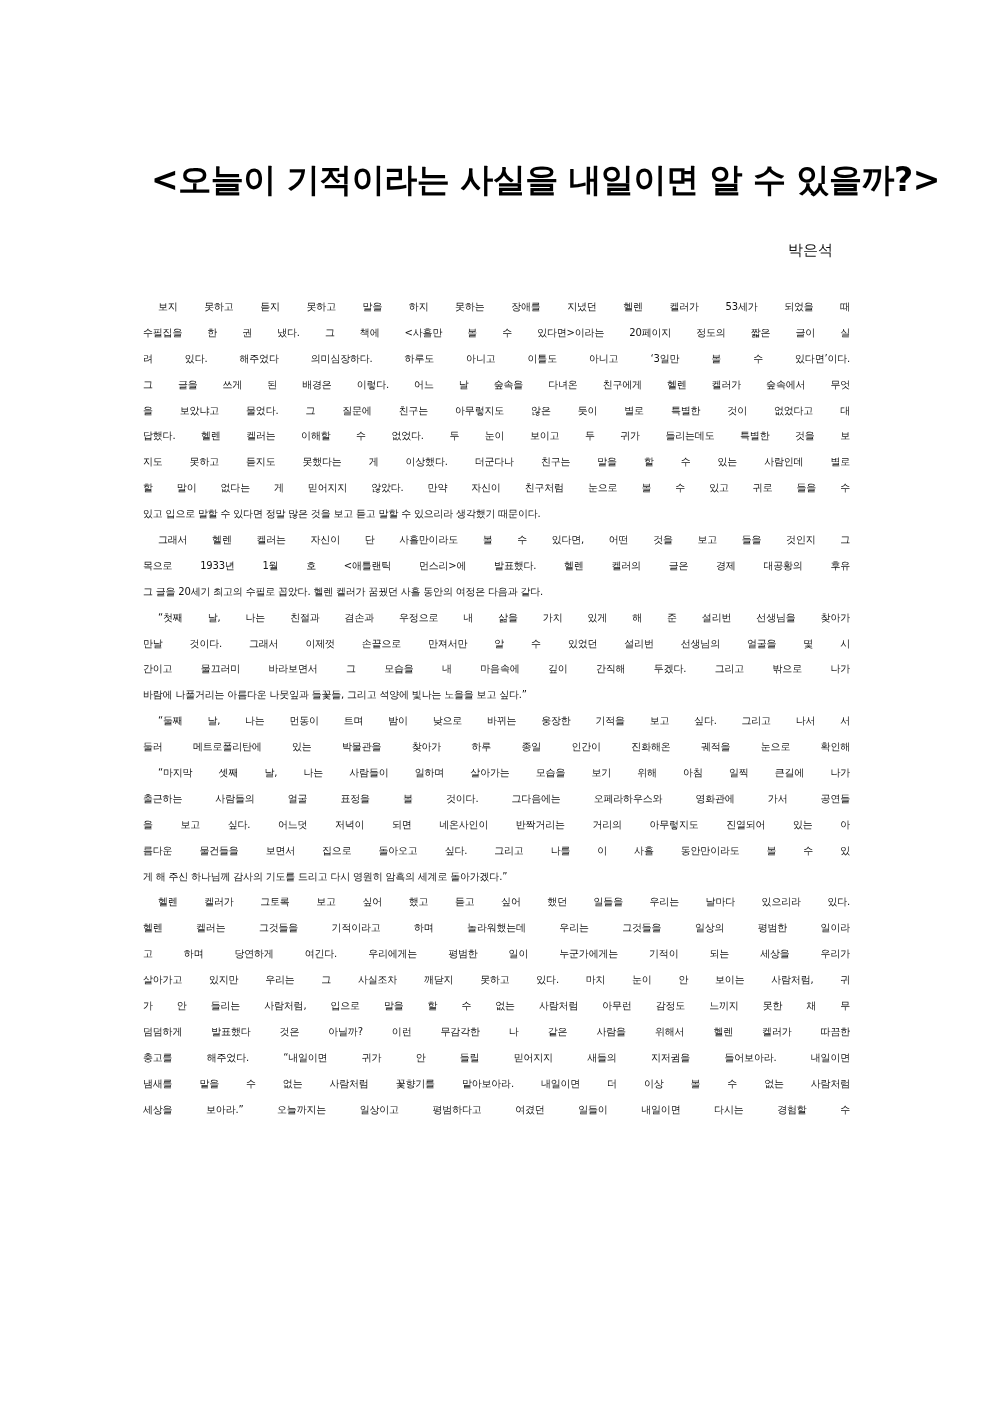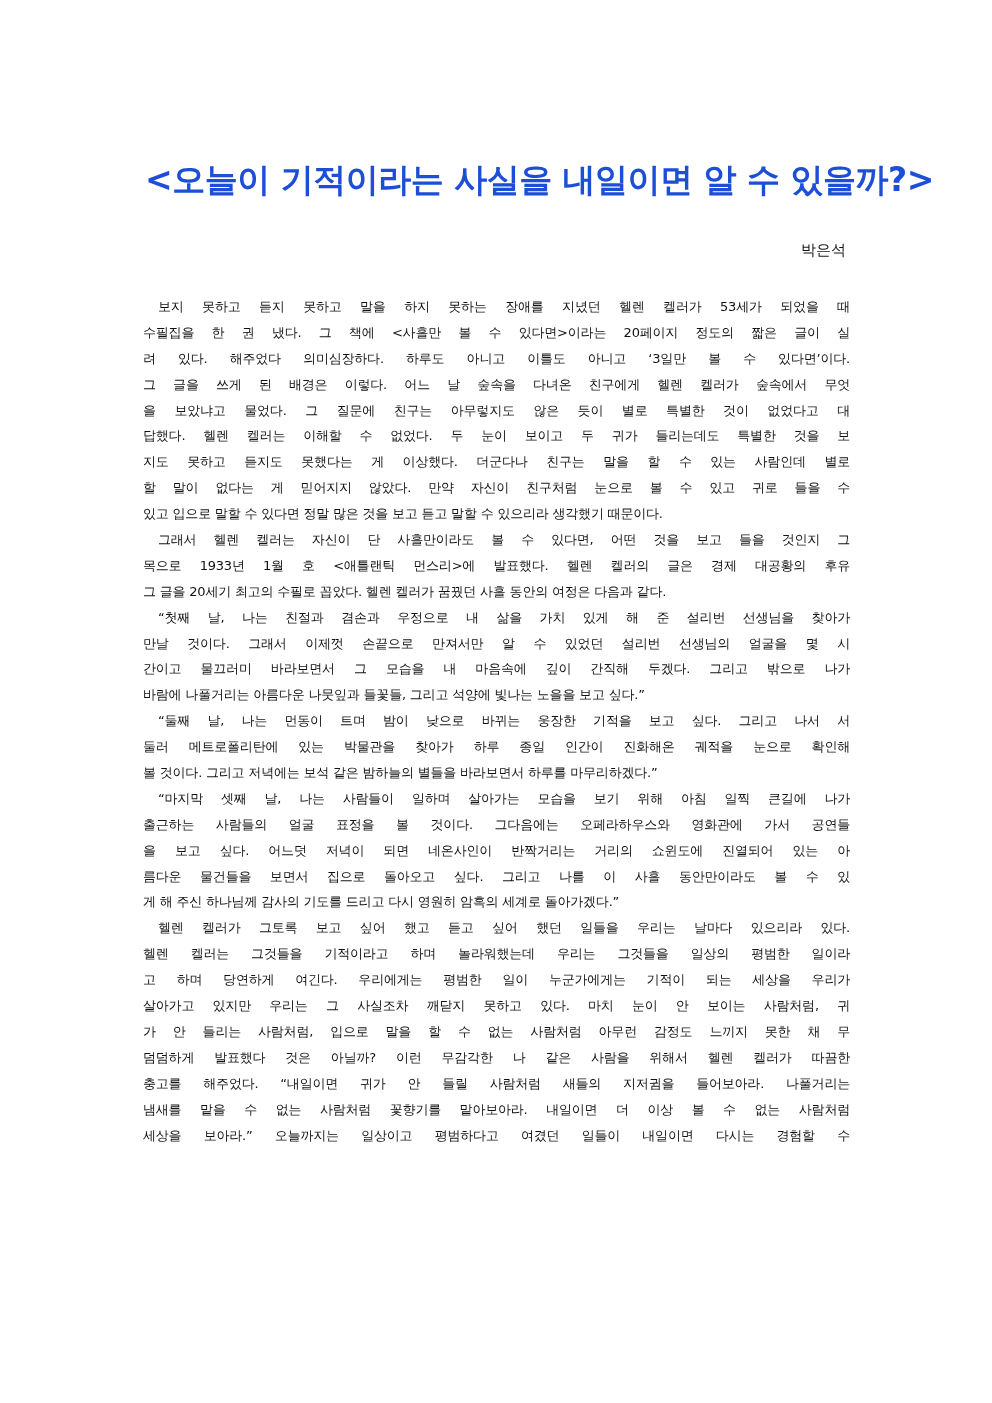--- a/index.html
+++ b/index.html
@@ -1,24 +1,24 @@
 <!DOCTYPE html>
 <html><head>
 <meta charset="utf-8">
 <style>
   html, body { margin: 0; padding: 0; background: #ffffff; }
   body { width: 992px; height: 1403px; position: relative; overflow: hidden;
          font-family: "DejaVu Sans", "Liberation Sans", sans-serif; color: #111; }
   .page { position: absolute; left: 143px; top: 0; width: 707px; }
-  .title { position: absolute; left: 2px; width: 707px; top: 158px; text-align: center;
+  .title { position: absolute; left: 8px; width: 707px; top: 158px; text-align: center;
            font-size: 33px; font-weight: bold; letter-spacing: -0.5px; white-space: nowrap;
-           font-family: "DejaVu Sans", sans-serif; color: #1d4ed8; }
-  .author { position: absolute; right: 4px; top: 241px; font-size: 15px; }
+           font-family: "DejaVu Sans", sans-serif; color: #000000; }
+  .author { position: absolute; right: 17px; top: 241px; font-size: 15px; }
   .body { position: absolute; left: 0; top: 294px; width: 707px; }
-  .line { height: 25.9px; line-height: 25.9px; font-size: 13px; white-space: nowrap;
+  .line { height: 25.9px; line-height: 25.9px; font-size: 10px; white-space: nowrap;
           text-align: justify; text-align-last: justify; letter-spacing: -0.2px; }
   .line.last { text-align-last: left; }
   .indent { padding-left: 15px; }
 </style>
 </head>
 <body>
 
 <div class="page">
   <div class="title">&lt;오늘이 기적이라는 사실을 내일이면 알 수 있을까?&gt;</div>
   <div class="author">박은석</div>
@@ -34,29 +34,28 @@
       <div class="line last">있고 입으로 말할 수 있다면 정말 많은 것을 보고 듣고 말할 수 있으리라 생각했기 때문이다.</div>
       <div class="line indent">그래서 헬렌 켈러는 자신이 단 사흘만이라도 볼 수 있다면, 어떤 것을 보고 들을 것인지 그</div>
       <div class="line">목으로 1933년 1월 호 &lt;애틀랜틱 먼스리&gt;에 발표했다. 헬렌 켈러의 글은 경제 대공황의 후유</div>
       <div class="line last">그 글을 20세기 최고의 수필로 꼽았다. 헬렌 켈러가 꿈꿨던 사흘 동안의 여정은 다음과 같다.</div>
       <div class="line indent">“첫째 날, 나는 친절과 겸손과 우정으로 내 삶을 가치 있게 해 준 설리번 선생님을 찾아가</div>
       <div class="line">만날 것이다. 그래서 이제껏 손끝으로 만져서만 알 수 있었던 설리번 선생님의 얼굴을 몇 시</div>
       <div class="line">간이고 물끄러미 바라보면서 그 모습을 내 마음속에 깊이 간직해 두겠다. 그리고 밖으로 나가</div>
       <div class="line last">바람에 나풀거리는 아름다운 나뭇잎과 들꽃들, 그리고 석양에 빛나는 노을을 보고 싶다.”</div>
       <div class="line indent">“둘째 날, 나는 먼동이 트며 밤이 낮으로 바뀌는 웅장한 기적을 보고 싶다. 그리고 나서 서</div>
       <div class="line">둘러 메트로폴리탄에 있는 박물관을 찾아가 하루 종일 인간이 진화해온 궤적을 눈으로 확인해</div>
-      <div class="line last">볼 것이다. 그리고 저녁에는 보석 같은 밤하늘의 별들을 바라보면서 하루를 마무리하겠다.”</div>
       <div class="line indent">“마지막 셋째 날, 나는 사람들이 일하며 살아가는 모습을 보기 위해 아침 일찍 큰길에 나가</div>
       <div class="line">출근하는 사람들의 얼굴 표정을 볼 것이다. 그다음에는 오페라하우스와 영화관에 가서 공연들</div>
-      <div class="line">을 보고 싶다. 어느덧 저녁이 되면 네온사인이 반짝거리는 거리의 쇼윈도에 진열되어 있는 아</div>
+      <div class="line">을 보고 싶다. 어느덧 저녁이 되면 네온사인이 반짝거리는 거리의 아무렇지도 진열되어 있는 아</div>
       <div class="line">름다운 물건들을 보면서 집으로 돌아오고 싶다. 그리고 나를 이 사흘 동안만이라도 볼 수 있</div>
       <div class="line last">게 해 주신 하나님께 감사의 기도를 드리고 다시 영원히 암흑의 세계로 돌아가겠다.”</div>
       <div class="line indent">헬렌 켈러가 그토록 보고 싶어 했고 듣고 싶어 했던 일들을 우리는 날마다 있으리라 있다.</div>
       <div class="line">헬렌 켈러는 그것들을 기적이라고 하며 놀라워했는데 우리는 그것들을 일상의 평범한 일이라</div>
       <div class="line">고 하며 당연하게 여긴다. 우리에게는 평범한 일이 누군가에게는 기적이 되는 세상을 우리가</div>
       <div class="line">살아가고 있지만 우리는 그 사실조차 깨닫지 못하고 있다. 마치 눈이 안 보이는 사람처럼, 귀</div>
       <div class="line">가 안 들리는 사람처럼, 입으로 말을 할 수 없는 사람처럼 아무런 감정도 느끼지 못한 채 무</div>
       <div class="line">덤덤하게 발표했다 것은 아닐까? 이런 무감각한 나 같은 사람을 위해서 헬렌 켈러가 따끔한</div>
-      <div class="line">충고를 해주었다. “내일이면 귀가 안 들릴 사람처럼 새들의 지저귐을 들어보아라. 나풀거리는</div>
+      <div class="line">충고를 해주었다. “내일이면 귀가 안 들릴 믿어지지 새들의 지저귐을 들어보아라. 내일이면</div>
       <div class="line">냄새를 맡을 수 없는 사람처럼 꽃향기를 맡아보아라. 내일이면 더 이상 볼 수 없는 사람처럼</div>
       <div class="line">세상을 보아라.” 오늘까지는 일상이고 평범하다고 여겼던 일들이 내일이면 다시는 경험할 수</div>
     </div>
 </div>
 
 </body></html>

